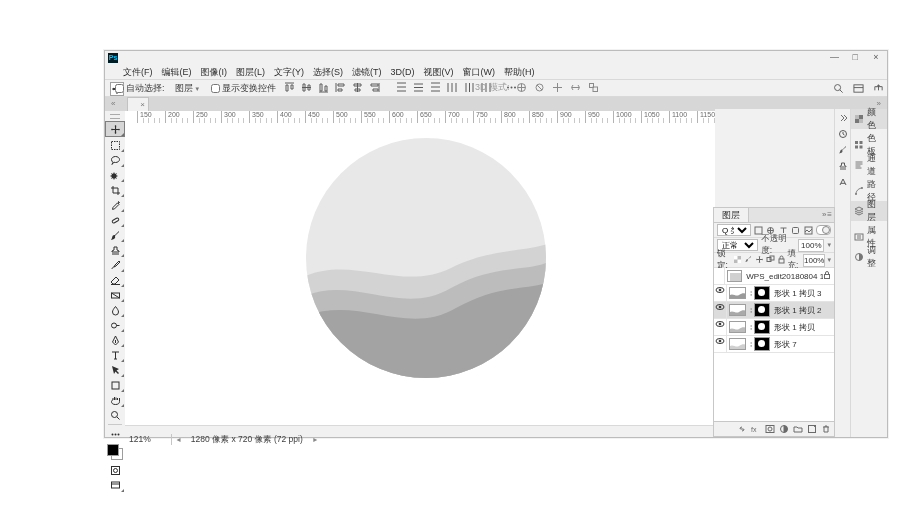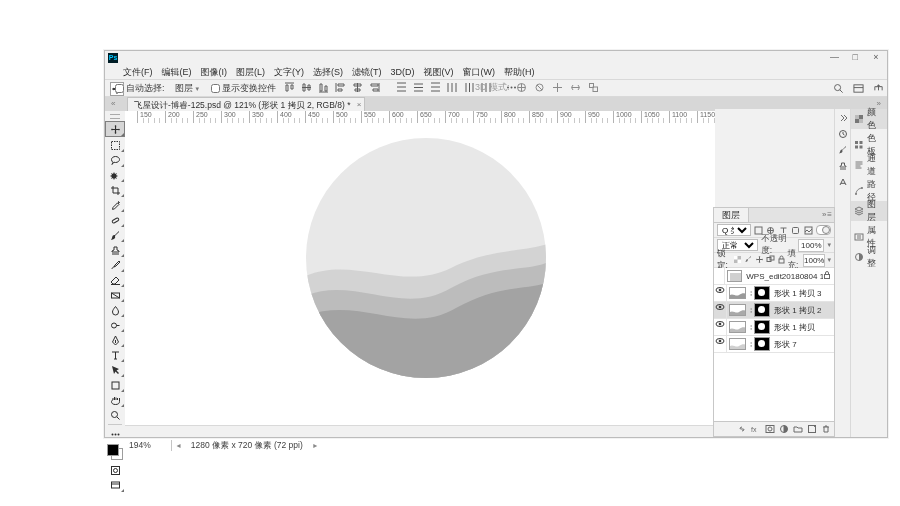--- a/index.html
+++ b/index.html
@@ -54,21 +54,21 @@
 #editor{position:absolute;left:20px;top:60px;right:172px;bottom:11px;background:#fff}
 #rulerH{position:absolute;left:12px;right:0;top:0;height:12px;background:#fff;border-bottom:1px solid #cfcfcf;font-size:7px;color:#6a6a6a;overflow:hidden}
 #rulerH .tick{position:absolute;top:0;height:12px;border-left:1px solid #b3b3b3;padding-left:2px;line-height:8px}
 #rulerH .mtick{position:absolute;top:7px;height:5px;border-left:1px solid #c8c8c8}
 #rulerV{position:absolute;left:0;top:12px;width:12px;bottom:0;background:#fff;border-right:1px solid #cfcfcf}
 #canvas{position:absolute;left:12px;top:12px;right:0;bottom:0;background:#fff;overflow:hidden}
 #art{display:block;margin:10px auto 0}
 
 #status{position:absolute;left:20px;right:172px;bottom:0;height:11px;background:#f1f1f1;border-top:1px solid #d9d9d9;font-size:8.5px;color:#3f3f3f}
 #status .zoom{display:inline-block;width:42px;border-right:1px solid #c5c5c5;padding-left:4px;line-height:11px}
-#status .docinfo{display:inline-block;padding:14px 6px;line-height:11px}
+#status .docinfo{display:inline-block;padding:8px 6px;line-height:11px}
 #status .ar{display:inline-block;font-size:8px;color:#888;padding:0 2px}
 
 #rCol{position:absolute;right:0;top:58px;width:172px;bottom:0;background:#f1f1f1;}
 #rCol .tabcol{position:absolute;right:0;top:0;width:36px;bottom:0;background:#f1f1f1;border-left:1px solid #d9d9d9}
 #rCol .tabcol .tab{height:16px;padding:2px 3px;display:flex;align-items:center;gap:3px;font-size:9px;color:#3f3f3f;border-bottom:0}
 #rCol .tabcol .tab.sel{background:#dedede}
 #rCol .tabcol .tab svg{width:10px;height:10px;flex:none}
 #rCol .tabcol .sep{height:6px}
 #rCol .narrowbar{position:absolute;right:36px;top:0;width:16px;height:98px;background:#f1f1f1;border-left:1px solid #d9d9d9}
 #rCol .narrowbar .ic{width:14px;height:14px;margin:2px auto;display:flex;align-items:center;justify-content:center}
@@ -256,21 +256,20 @@
             <svg viewBox="0 0 12 12">
               <path d="M2 8V4h8v4M6 8V2M4 4l2-2 2 2" stroke="#5a5a5a" fill="none"></path>
             </svg>
           </div>
     </div>
   </div>
 
   <div id="doctabs">
     <span class="ar lar">«</span>
     <div class="doctab">
-      <span>飞屋设计-博睿-125.psd @ 121% (形状 1 拷贝 2, RGB/8) *</span>
       <span class="x">×</span>
     </div>
     <span class="ar rar">»</span>
   </div>
 
   <div id="tools">
     <div class="grab"></div>
     <div class="tool sel">
           <svg viewBox="0 0 11 11">
             <path d="M5.5 1l1.2 1.2H6.1V5h2.7v-.6L10 5.5 8.8 6.7V6.1H6.1v2.7h.6L5.5 10 4.3 8.8h.6V6.1H2.2v.6L1 5.5l1.2-1.2V5H5V2.2h-.6z" fill="#2f2f2f"></path>
@@ -540,21 +539,21 @@
         <g clip-path="url(#cc)">
           <path d="M0 145 C50 120 100 160 150 135 C190 115 220 120 250 110 V250 H0 Z" fill="#d3d3d3"></path>
           <path d="M0 165 C50 140 100 185 150 155 C195 130 225 140 250 128 V250 H0 Z" fill="#bcbcbc"></path>
           <path d="M0 185 C55 160 105 205 155 175 C200 150 228 158 250 148 V250 H0 Z" fill="#a3a3a3"></path>
         </g>
       </svg>
     </div>
   </div>
 
   <div id="status">
-    <span class="zoom">194%</span>
+    <span class="zoom">121%</span>
     <span class="ar">◂</span>
     <span class="docinfo">1280 像素 x 720 像素 (72 ppi)</span>
     <span class="ar">▸</span>
   </div>
 
   <div id="rCol">
     <div class="narrowbar">
       <div class="ic">
             <svg viewBox="0 0 10 10">
               <path d="M3 2l3 3-3 3M6 2l3 3-3 3" stroke="#6e6e6e" fill="none"></path>

